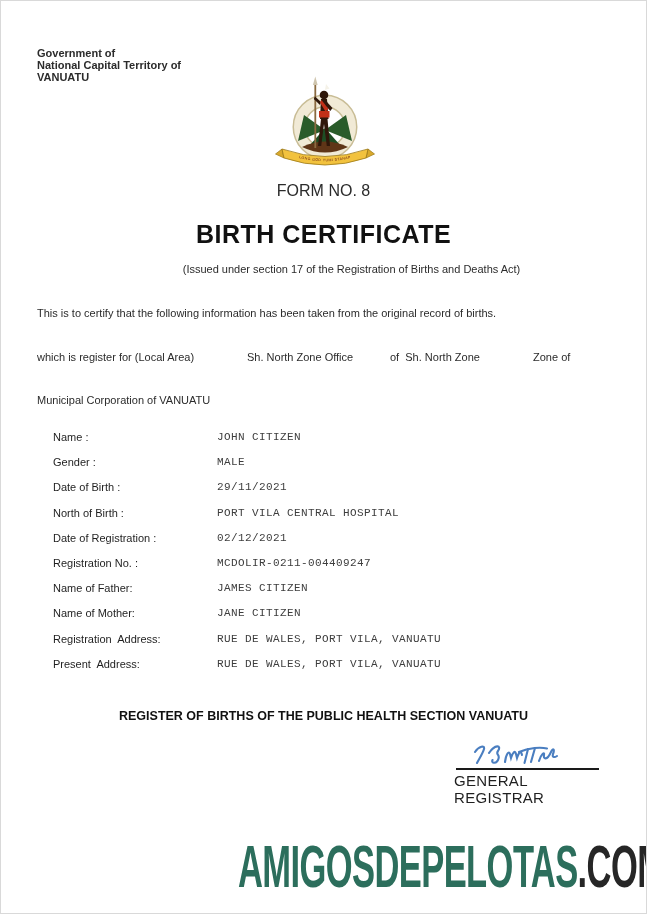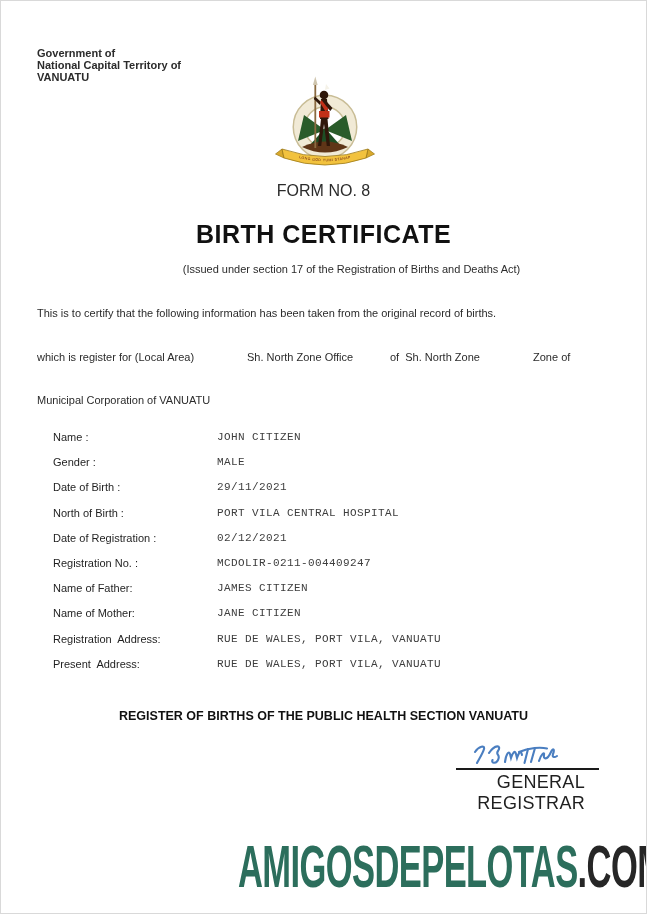--- a/index.html
+++ b/index.html
@@ -76,22 +76,22 @@
     position: absolute; left: 0; top: 708px; width: 100%;
     text-align: center; font-size: 12.5px; font-weight: bold; color: #111;
   }
 
   .signature { position: absolute; left: 468px; top: 738px; width: 112px; height: 30px; }
   .sig-line {
     position: absolute; left: 455px; top: 767px; width: 143px;
     border-top: 2px solid #1a1a1a;
   }
   .registrar {
-    position: absolute; left: 436px; top: 771px; width: 148px;
-    text-align: right; font-size: 18px; letter-spacing: 0.3px; color: #1f1f1f;
+    position: absolute; left: 453px; top: 771px; width: 148px;
+    text-align: left; font-size: 15px; letter-spacing: 0.3px; color: #1f1f1f;
   }
 
   .watermark {
     position: absolute; left: 237px; top: 840px;
     font-size: 59px; font-weight: bold; line-height: 52px;
     white-space: nowrap;
     transform: scaleX(0.585);
     transform-origin: left top;
     letter-spacing: -1px;
   }

